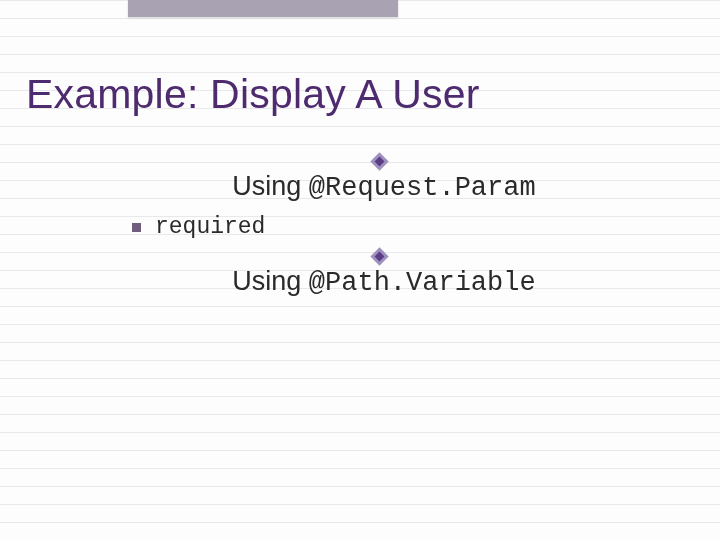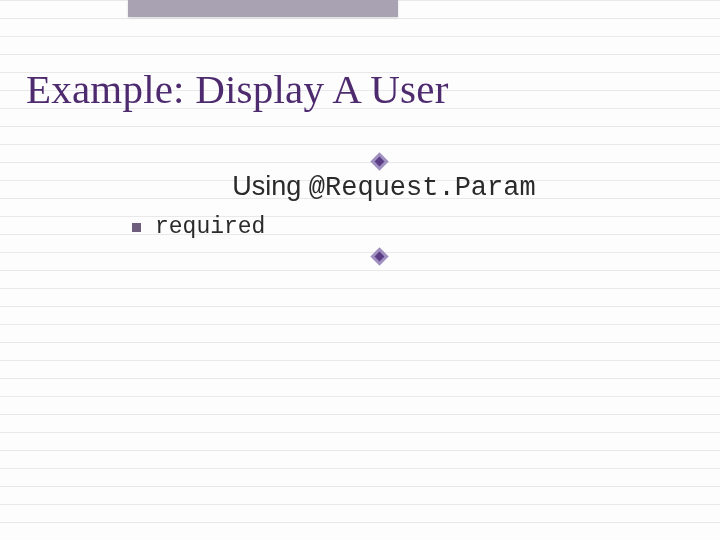--- a/index.html
+++ b/index.html
@@ -28,27 +28,27 @@
     position: absolute;
     top: 0;
     left: 128px;
     width: 270px;
     height: 17px;
     background: #a9a2b3;
     box-shadow: 0 1px 2px rgba(0,0,0,0.15);
   }
   .title {
     position: absolute;
-    top: 65px;
+    top: 71px;
     left: 26px;
     font-size: 41px;
     font-weight: 400;
     color: #4e2a6f;
     letter-spacing: 0.2px;
-    font-family: Liberation Serif, serif;
+    font-family: Liberation Sans, sans-serif;
   }
   .body {
     position: absolute;
     top: 155px;
     left: 88px;
     right: 40px;
     color: #2a2a2a;
   }
   .item {
     display: flex;
@@ -110,16 +110,20 @@
       </span>
     </div>
 
     <div class="sub">
       <span class="square-bullet"></span>
       <span class="mono">required</span>
     </div>
 
     <div class="item">
       <span class="diamond-bullet"></span>
+      <span>
+        <span class="sans">Using </span>
+        <span class="mono">@Path.Variable</span>
+      </span>
     </div>
 
   </div>
 </div>
 
 </body></html>

